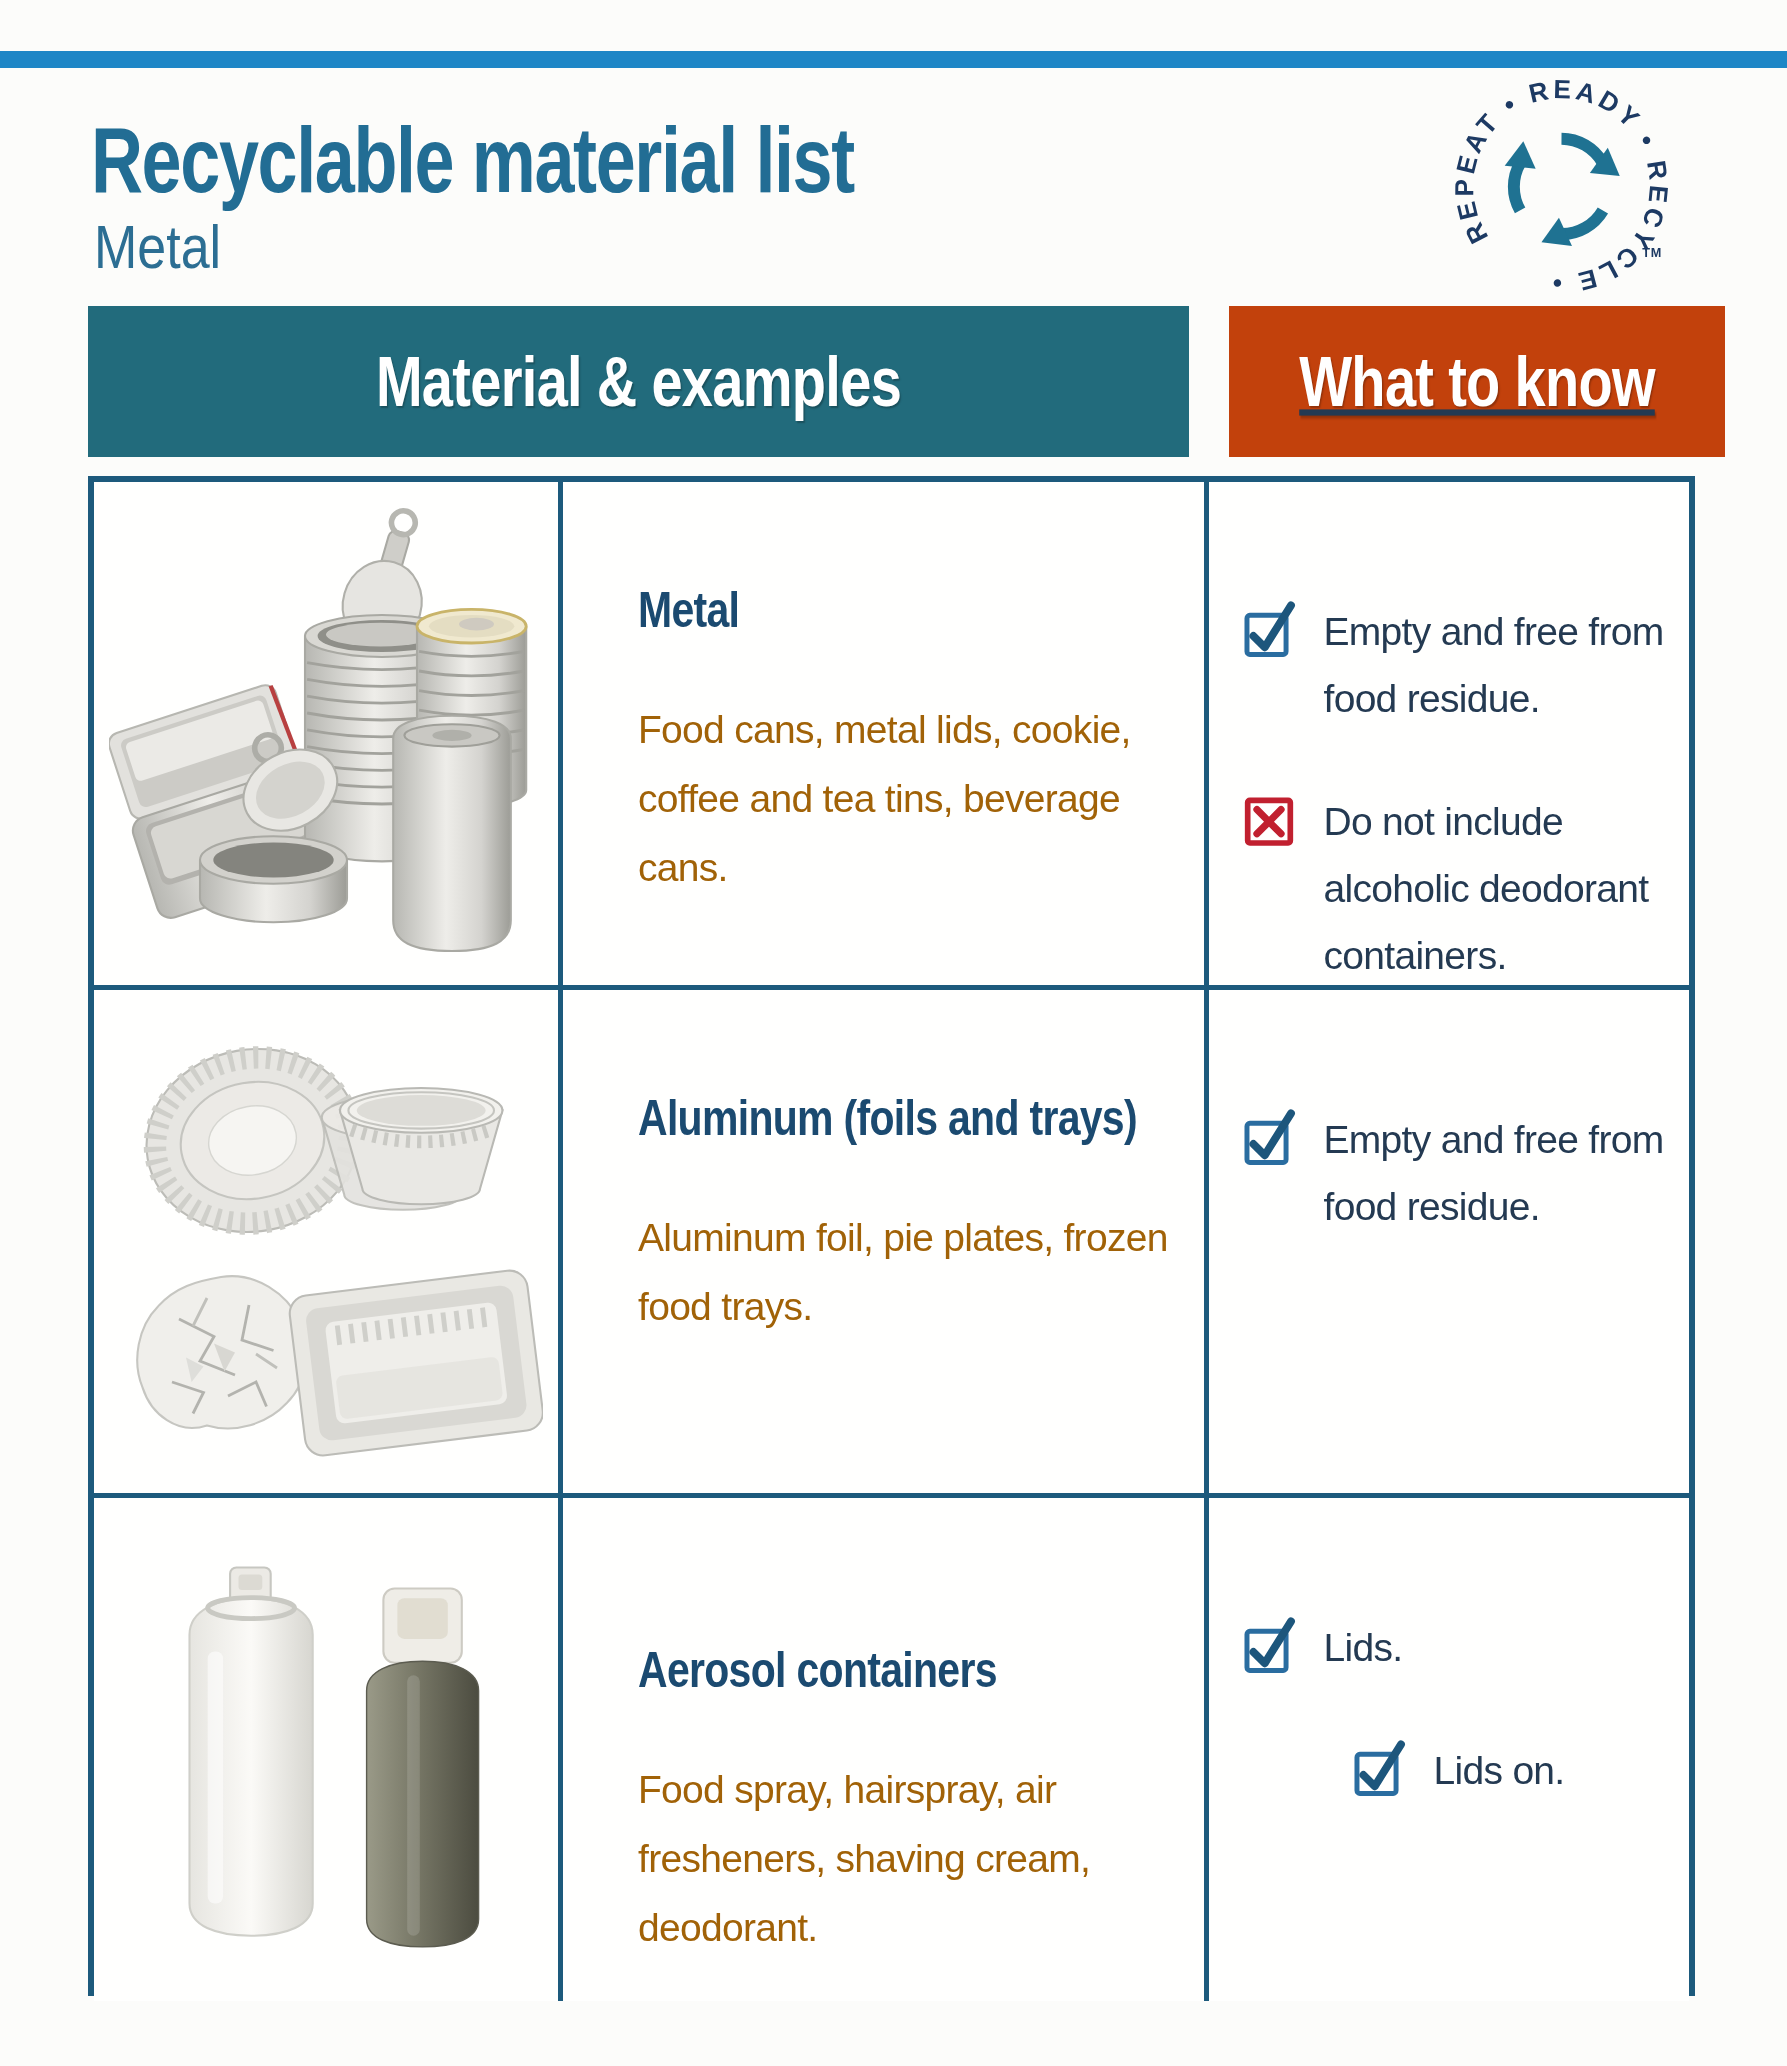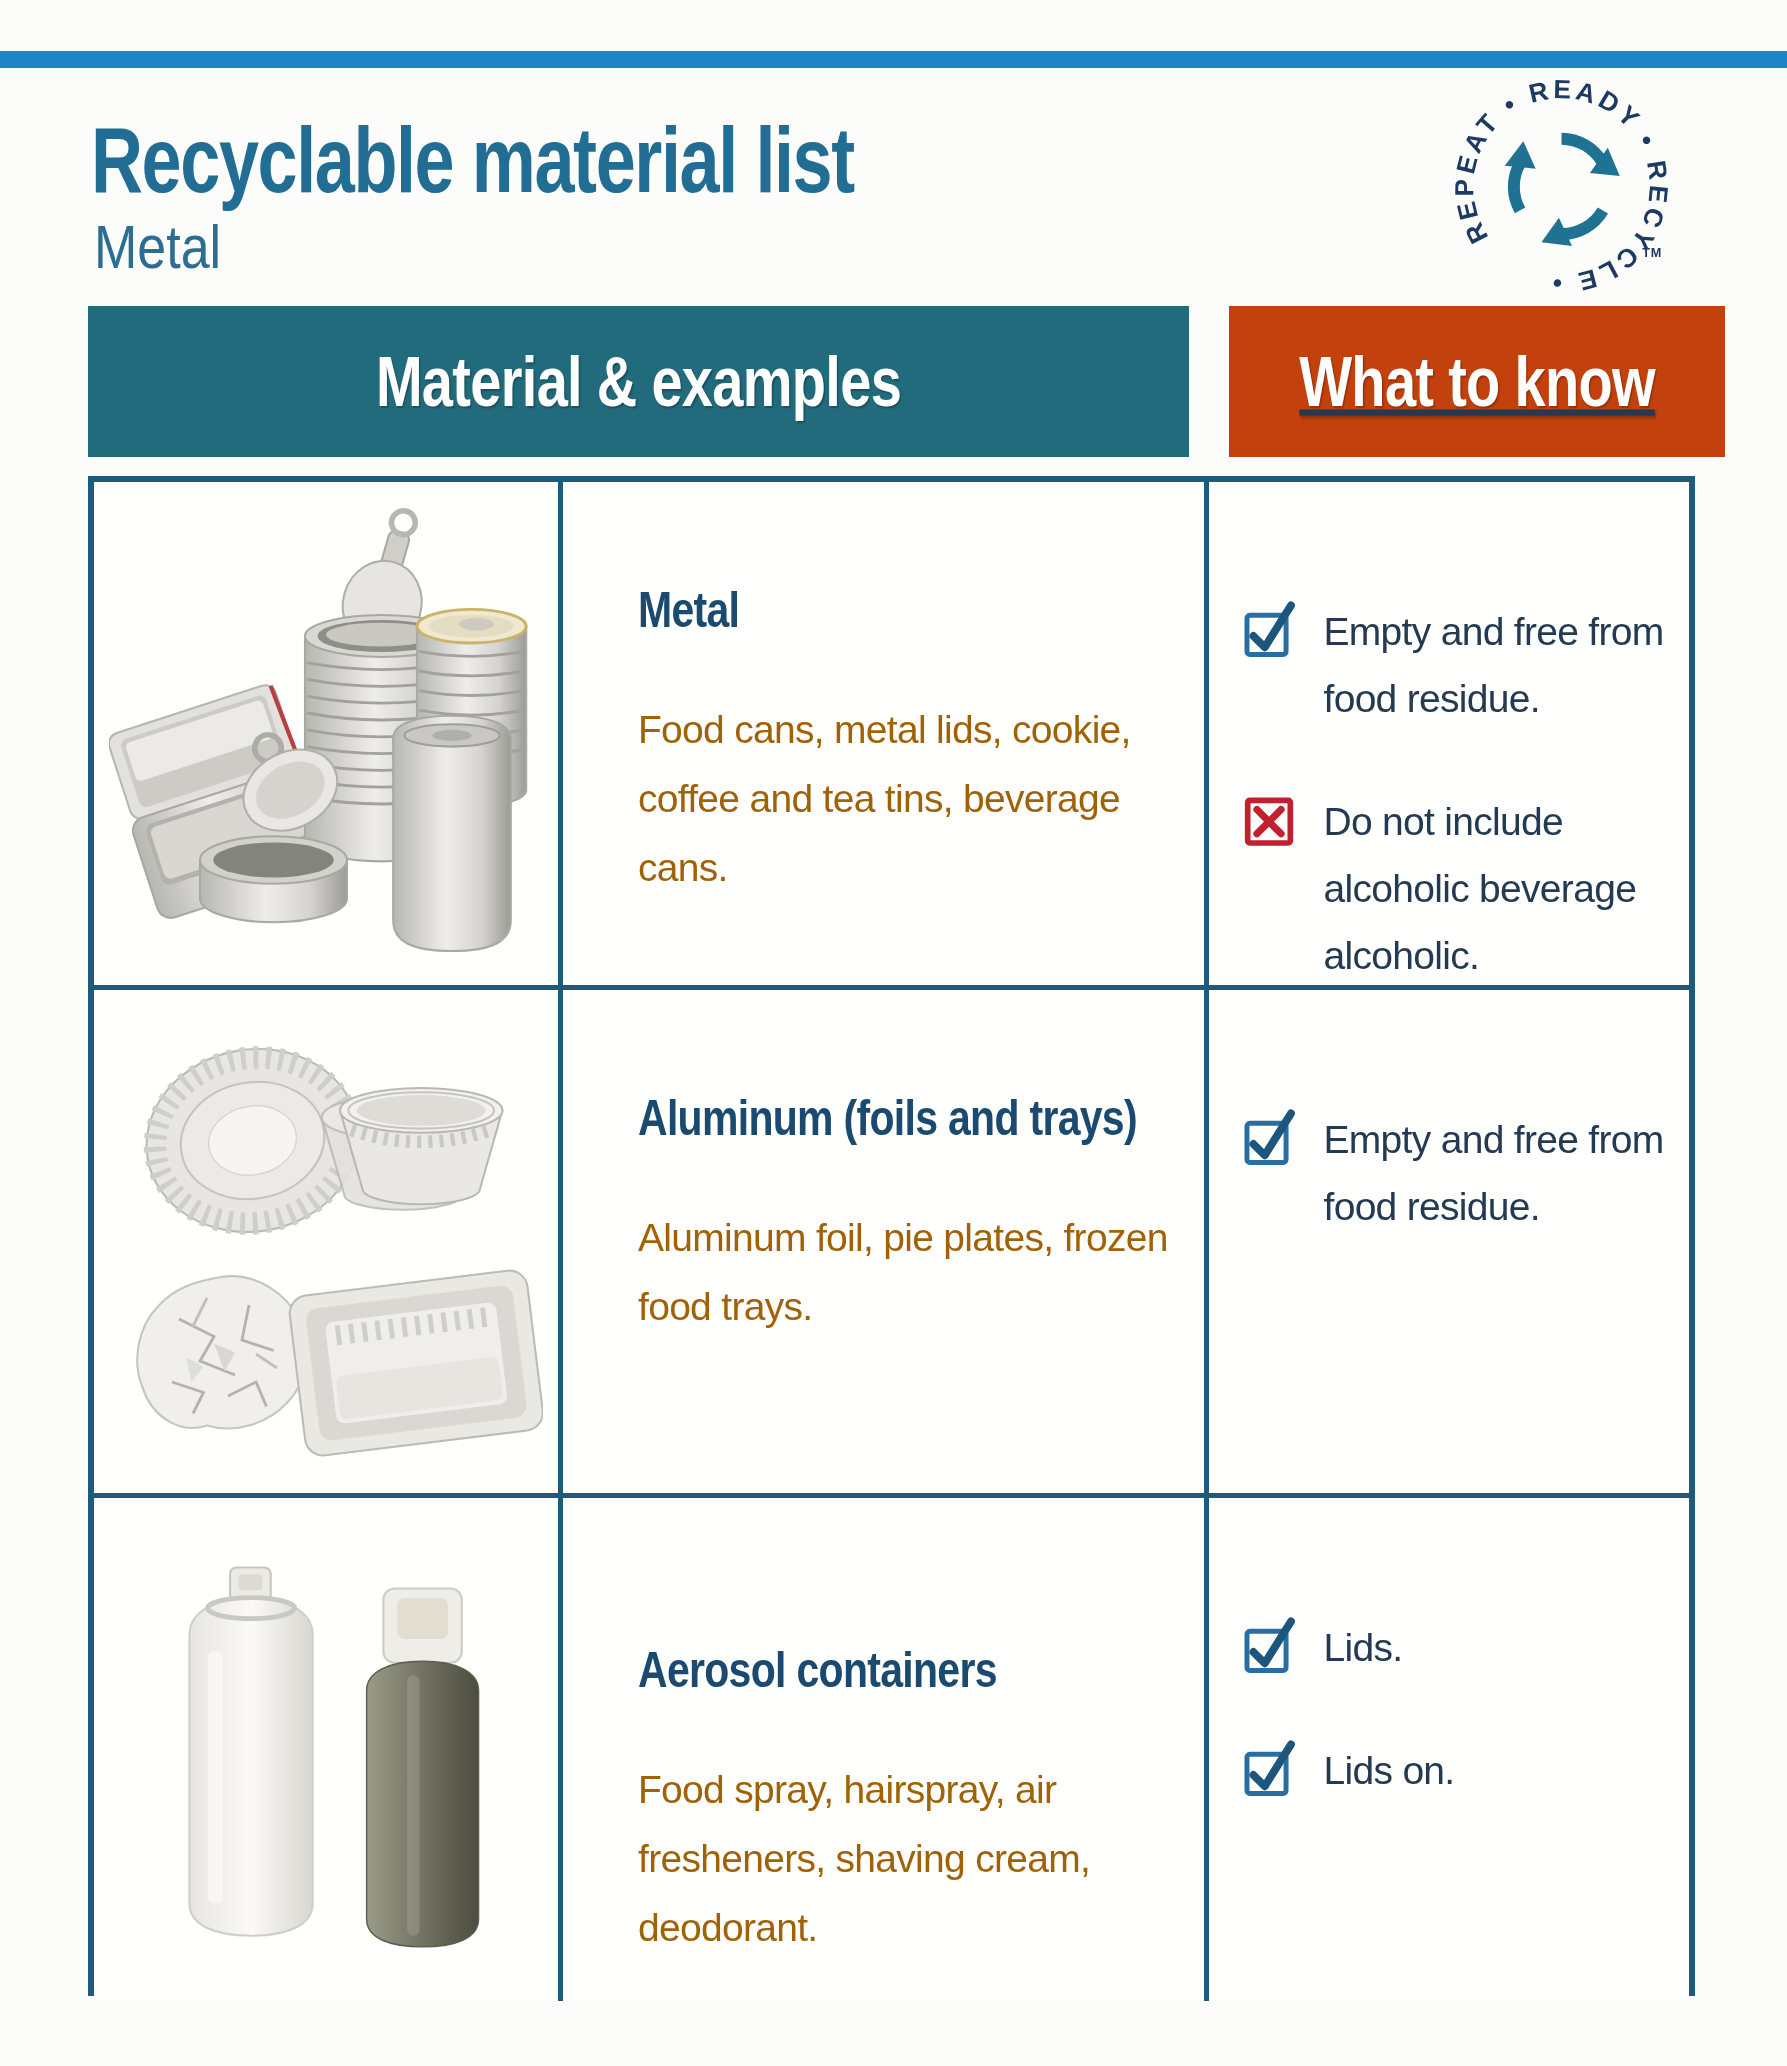--- a/index.html
+++ b/index.html
@@ -37,21 +37,21 @@
 
   .txtcell{padding:101px 22px 0 75px;}
   .txtcell.t2{}
   .txtcell.t3{padding-top:145px;}
   .txtcell h3{margin:0 0 65px 0;font-size:41px;font-weight:bold;color:#1b4a70;
        letter-spacing:-0.7px;transform:scaleY(1.2);transform-origin:left top;white-space:nowrap;}
   .txtcell p{margin:0;font-size:39px;letter-spacing:-0.7px;line-height:69px;color:#a16207;max-width:557px;}
 
   .notescell{padding:116px 14.5px 0 33px;}
   .note{display:flex;gap:27.5px;margin-bottom:56px;}
-  .note-sp{margin-top:39px;}
+  .note-sp{margin-top:39px;justify-content:center;}
   .note .ic{flex:none;width:54px;margin-top:1.4px;}
   .note .ic svg{width:54px;height:auto;display:block;}
   .note p{margin:0;font-size:39px;letter-spacing:-0.7px;line-height:67px;color:#243a52;max-width:352px;}
 </style>
 </head>
 <body>
 
 <svg width="0" height="0" style="position:absolute">
   <defs>
     <symbol id="icon-check" viewBox="0 0 76 84">
@@ -192,21 +192,21 @@
             </svg>
           </span>
         <p>Empty and free from food residue.</p>
       </div>
       <div class="note">
         <span class="ic">
             <svg viewBox="0 0 76 84">
               <use href="#icon-x"></use>
             </svg>
           </span>
-        <p>Do not include alcoholic beverage alcoholic.</p>
+        <p>Do not include alcoholic deodorant containers.</p>
       </div>
     </div>
 
     <div class="cell br bb imgcell">
       <svg class="photo" viewBox="0 0 620 660">
 
         <g transform="rotate(-10 205 185)">
           <ellipse cx="205" cy="185" rx="152" ry="130" fill="#e7e6e2" stroke="#bcbcb7" stroke-width="3"></ellipse>
           <ellipse cx="205" cy="185" rx="140" ry="118" fill="none" stroke="#cfcfca" stroke-width="32" stroke-dasharray="7 11"></ellipse>
           <ellipse cx="205" cy="185" rx="103" ry="83" fill="#eceae6" stroke="#c5c5c0" stroke-width="3"></ellipse>

